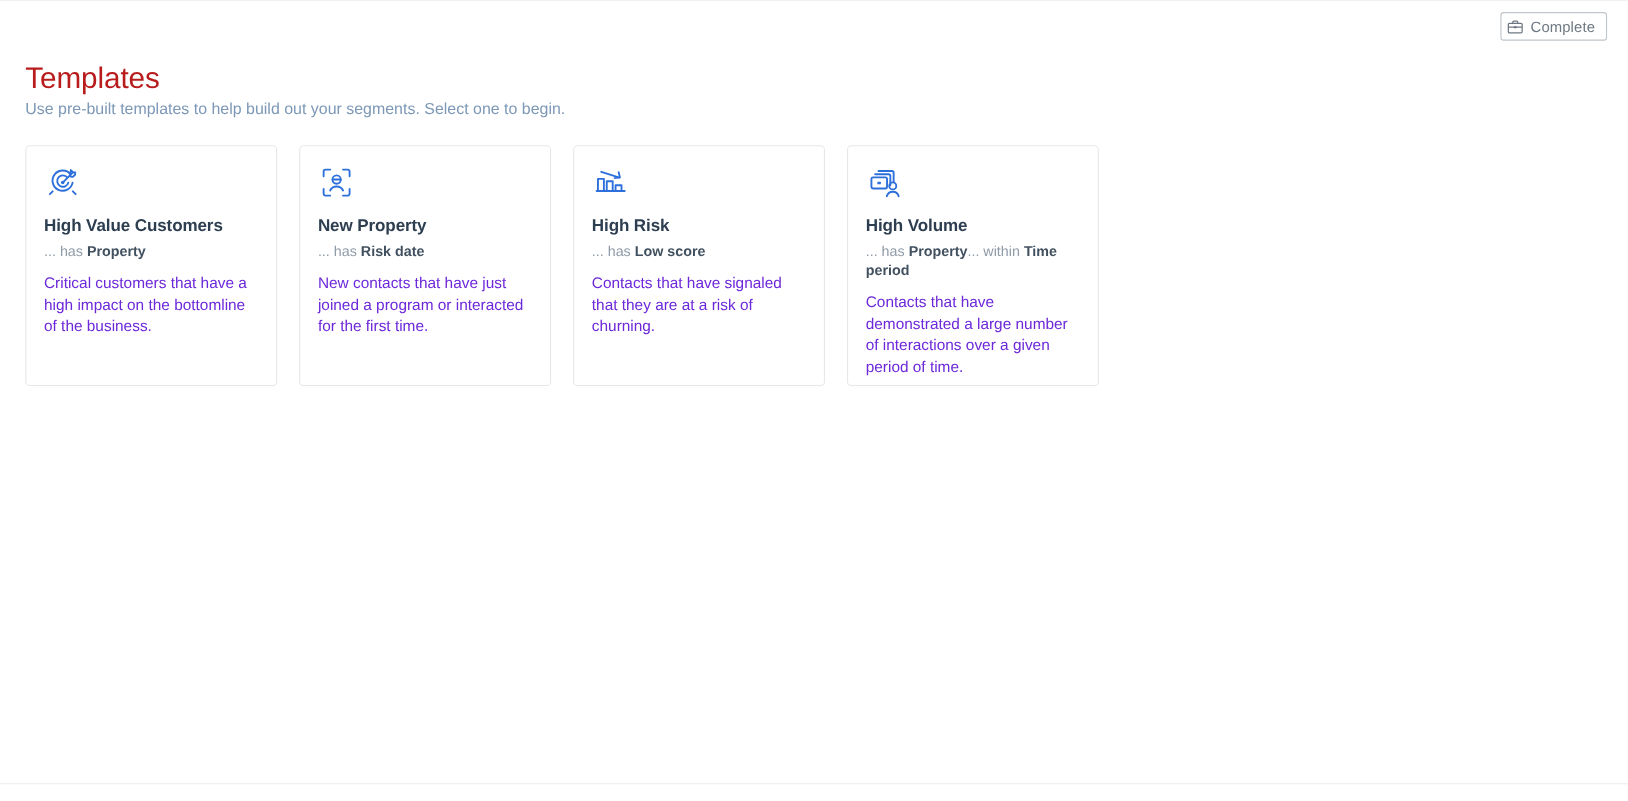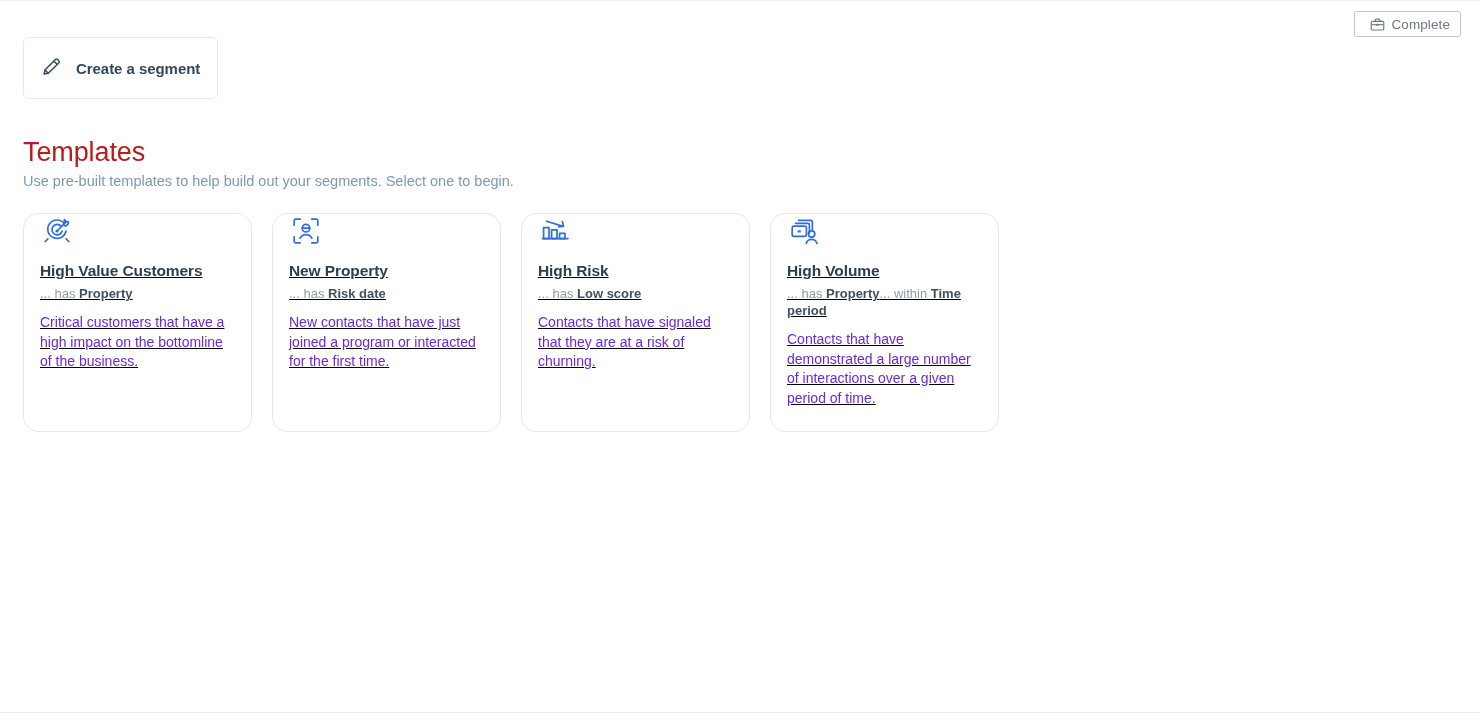--- a/index.html
+++ b/index.html
@@ -32,21 +32,21 @@
     height: 1px;
     background: #eceef0;
   }
 
   
   .complete-btn {
     position: absolute;
     top: 11px;
     right: 19px;
     height: 26px;
-    padding: 0 10px 0 15px;
+    padding: 0 10px 0 5px;
     display: inline-flex;
     align-items: center;
     gap: 6px;
     background: #ffffff;
     border: 1px solid #bfc5ca;
     border-radius: 3px;
     font-size: 13.5px;
     color: #6e7882;
     letter-spacing: .1px;
     cursor: pointer;
@@ -111,25 +111,24 @@
   .cards {
     margin-top: 22px;
     display: flex;
     gap: 20px;
   }
   .card {
     width: 229px;
     height: 219px;
     background: #ffffff;
     border: 1px solid #e5e8ea;
-    border-radius: 15px;
-    padding: 0 16px 0 16px;
+    border-radius: 4px;
+    padding: 16px 16px 0 16px;
     cursor: pointer;
     position: relative;
-    text-decoration: underline;
   }
   .card .card-icon {
     height: 38px;
     display: flex;
     align-items: flex-start;
   }
   .card .card-title {
     margin-top: 9px;
     font-size: 15.5px;
     font-weight: 700;
@@ -167,30 +166,20 @@
       <path d="M1.3 8.2h13.4"></path>
       <rect x="6.6" y="7.2" width="2.8" height="2" rx=".4" fill="#6e7882" stroke="none"></rect>
     </svg>
   </span>
   <span>Complete</span>
 </button>
 
 <div class="page">
 
 
-  <div class="scratch-btn">
-    <span>
-      <svg width="23" height="23" viewBox="0 0 24 24" fill="none" stroke="#33475b" stroke-width="1.5" stroke-linecap="round" stroke-linejoin="round">
-        <path d="M4.2 19.8l1-4.1L16.1 4.8a1.7 1.7 0 0 1 2.4 0l1.1 1.1a1.7 1.7 0 0 1 0 2.4L8.6 19.1l-4.4.7z"></path>
-        <path d="M14.6 6.4l2.9 2.9"></path>
-        <path d="M5.2 15.7l2.9 2.9"></path>
-      </svg>
-    </span>
-    <span class="label">Create a segment</span>
-  </div>
 
   <h2 class="templates-title">Templates</h2>
   <div class="templates-sub">Use pre-built templates to help build out your segments. Select one to begin.</div>
 
   <div class="cards">
 
     <div class="card">
       <div class="card-icon">
         <svg width="34" height="34" viewBox="0 0 34 34" fill="none" stroke="#2d6fdb" stroke-width="1.7" stroke-linecap="round" stroke-linejoin="round">
           <path d="M24.2 9.5A9.2 9.2 0 1 0 26 17"></path>

